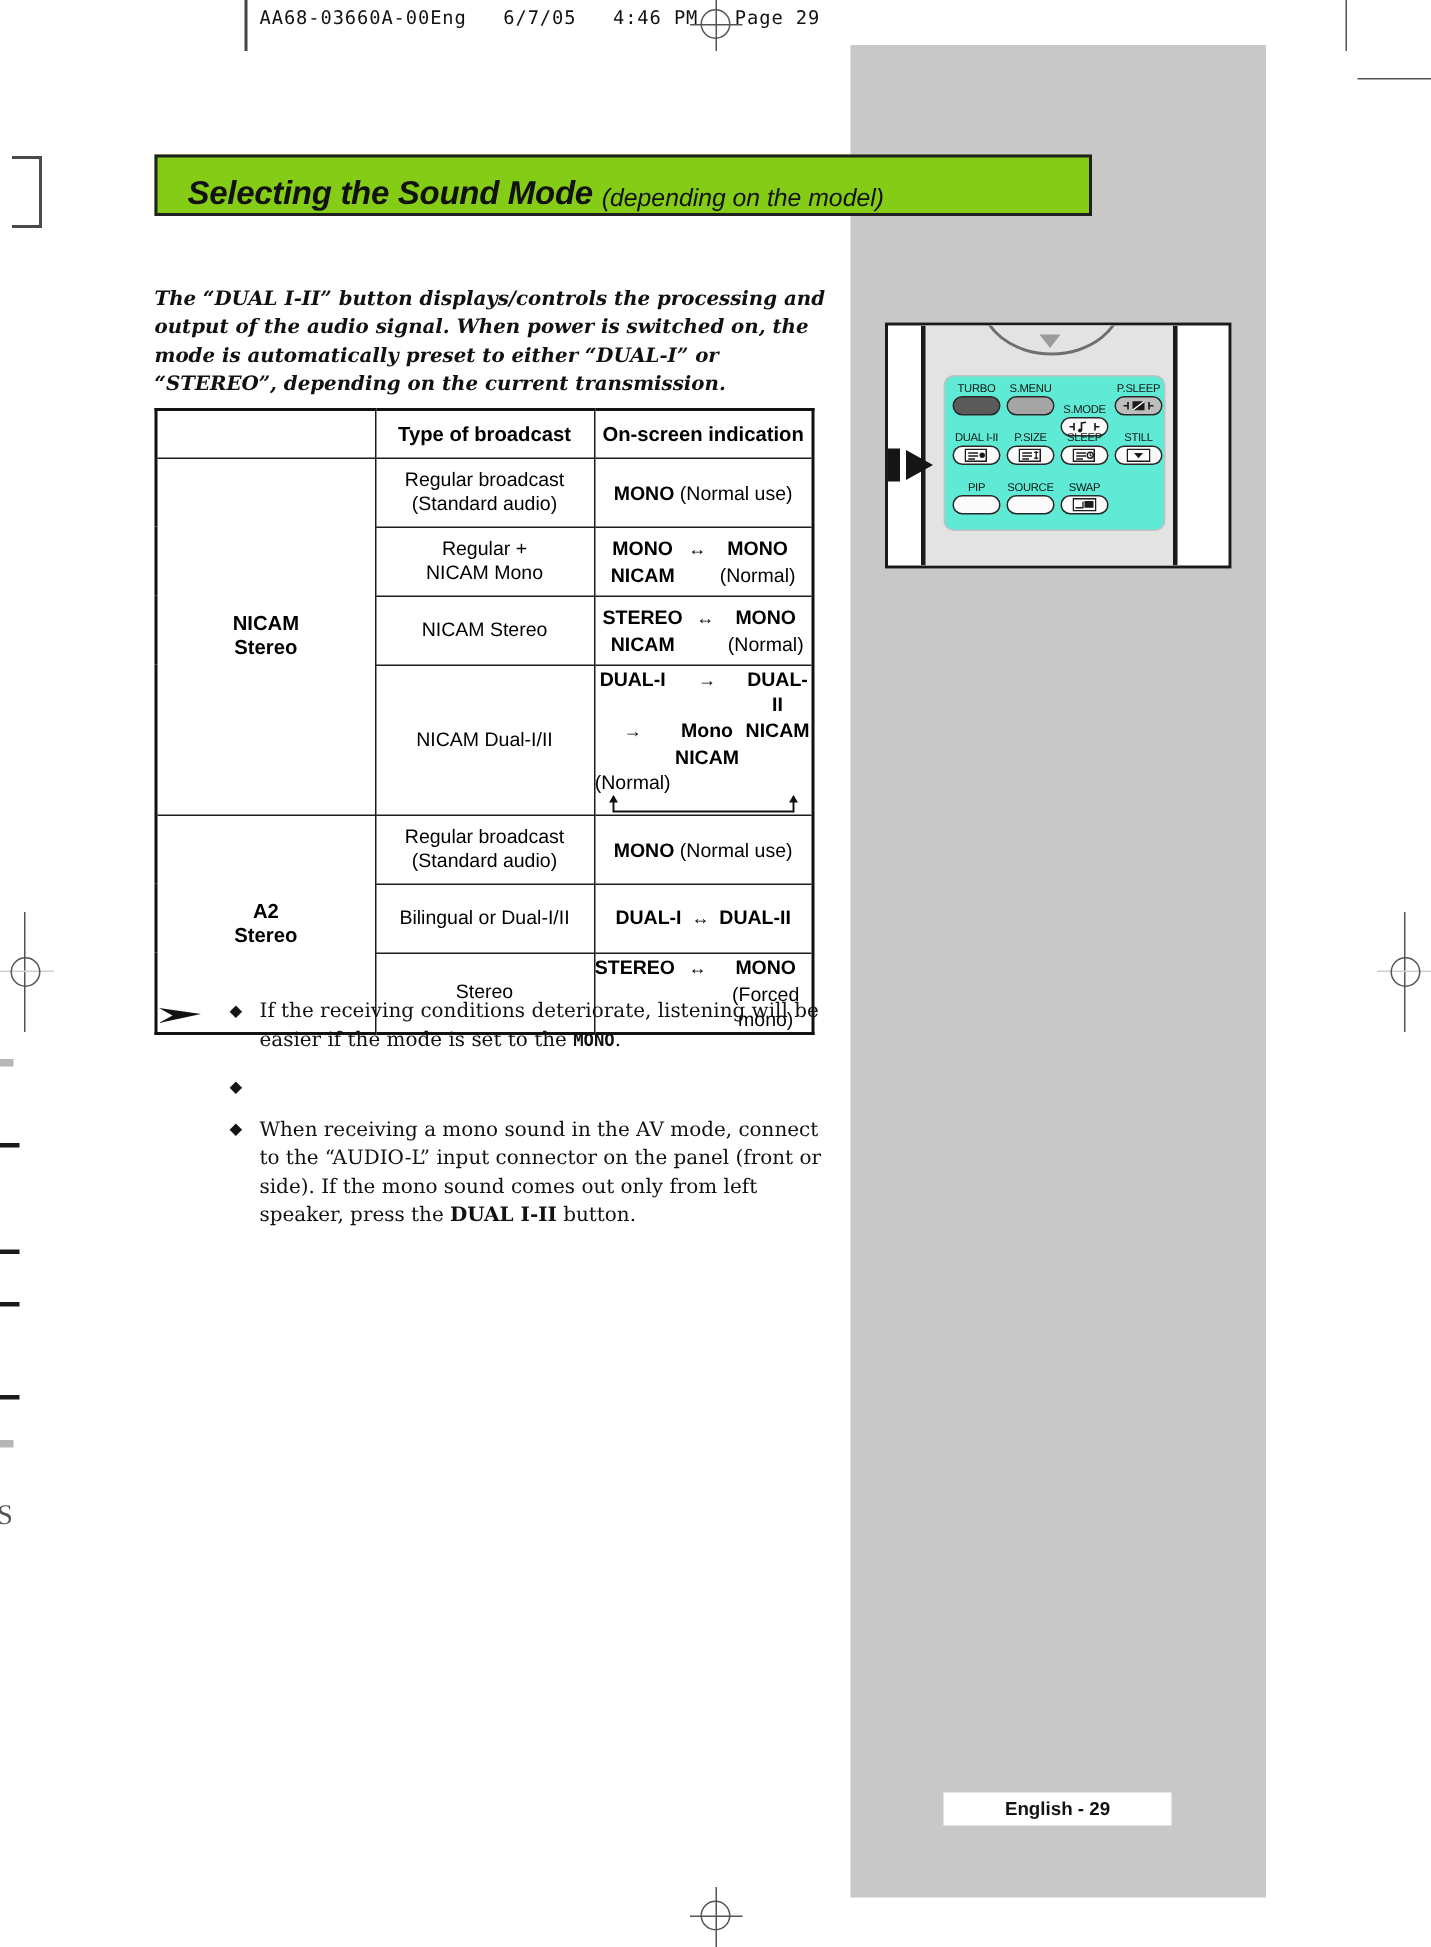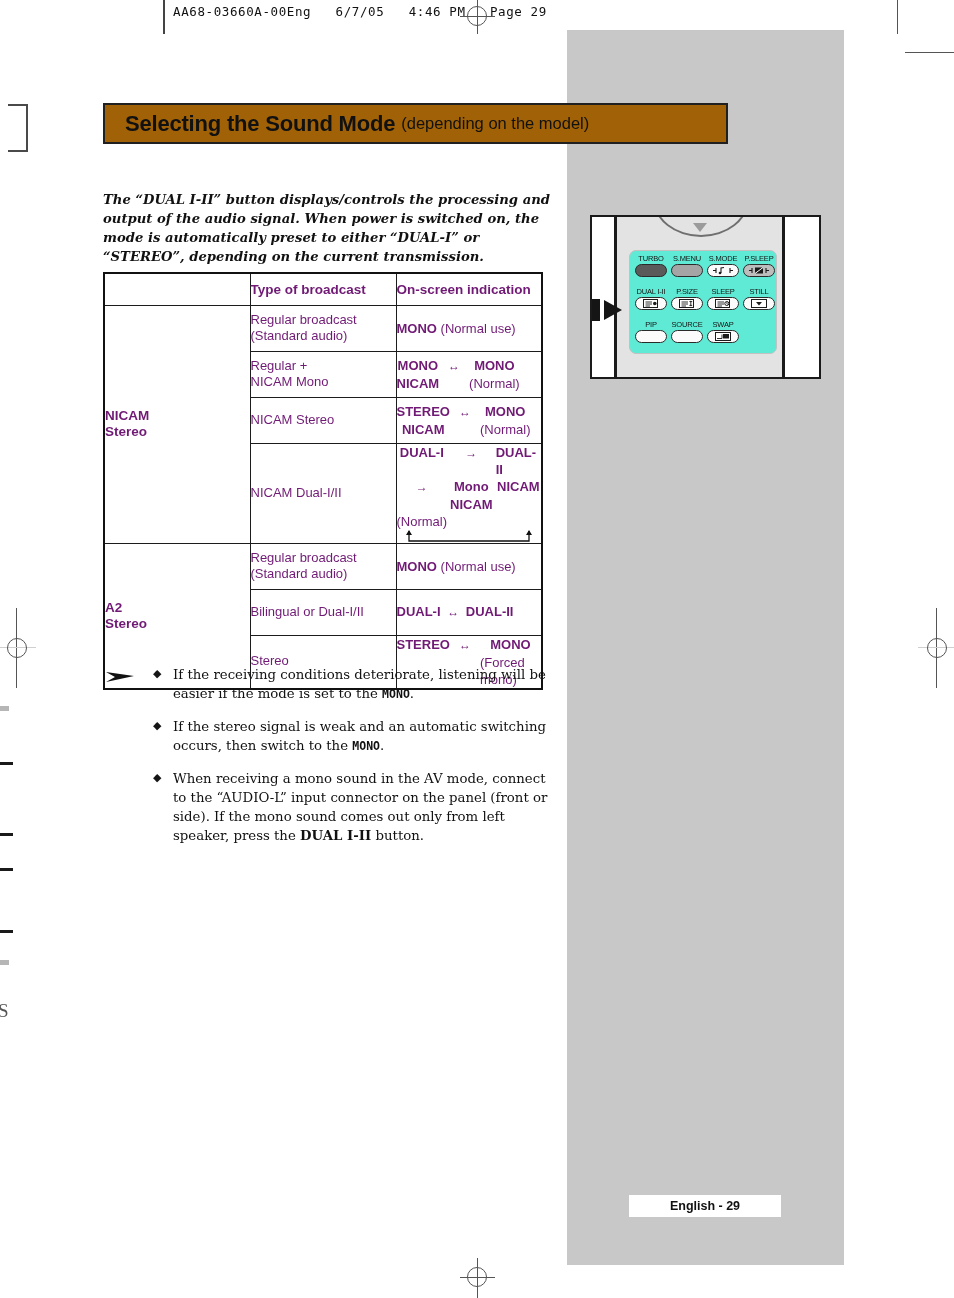--- a/index.html
+++ b/index.html
@@ -63,26 +63,27 @@
     left: 567px; top: 30px;
     width: 277px; height: 1235px;
     background: #c8c8c8;
   }
 
   
   .title-banner {
     position: absolute;
     left: 103px; top: 103px;
     width: 625px; height: 41px;
-    background: #a16207;
+    background: #84cc16;
     border: 2px solid #202020;
     display: flex;
-    align-items: center;
+    align-items: flex-end;
     padding-left: 20px;
     z-index: 5;
+    font-style: italic;
   }
   .title-main {
     font-size: 22px;
     font-weight: bold;
     color: #111;
     letter-spacing: -0.2px;
   }
   .title-sub {
     font-size: 16.5px;
     font-weight: normal;
@@ -108,22 +109,22 @@
     position: absolute;
     left: 103px; top: 272px;
     width: 440px;
     border-collapse: collapse;
     table-layout: fixed;
   }
   .mode-table td, .mode-table th {
     border: 1px solid #1c1c1c;
     padding: 0;
     vertical-align: middle;
-    text-align: left;
-    color: #701a75;
+    text-align: center;
+    color: #000000;
   }
   .mode-table .outer-l { border-left: 2.5px solid #111; }
   .mode-table .outer-r { border-right: 2.5px solid #111; }
   .mode-table .outer-t { border-top: 2.5px solid #111; }
   .mode-table .outer-b { border-bottom: 2.5px solid #111; }
 
   th.col-hd {
     font-size: 13.5px;
     font-weight: bold;
     height: 32px;
@@ -469,21 +470,20 @@
     <path d="M0 3 L28 7 L0 13 L9 8 Z" fill="#111"></path>
   </svg>
 
   <div class="note-row">
     <div class="note-bullet">◆</div>
     <div class="note-text"><span>If the receiving conditions deteriorate, listening will be easier  if the mode is set to the </span><span class="mono-inline">MONO</span><span>.</span></div>
   </div>
 
   <div class="note-row">
     <div class="note-bullet">◆</div>
-    <div class="note-text"><span>If the stereo signal is weak and an automatic switching occurs, then switch to the </span><span class="mono-inline">MONO</span><span>.</span></div>
   </div>
 
   <div class="note-row">
     <div class="note-bullet">◆</div>
     <div class="note-text"><span>When receiving a mono sound in the AV mode, connect to the “AUDIO-L” input connector on the panel (front or side). If the mono sound comes out only from left speaker, press the </span><span class="bold-inline">DUAL I-II</span><span> button.</span></div>
   </div>
 </div>
 
 <div class="remote-box">
   <div class="remote-body">
@@ -493,21 +493,21 @@
     <div class="btn-panel">
 
       <div class="btn-col" style="left:4px; top:3px; width:34px;">
         <div class="btn-label">TURBO</div>
         <div class="btn-key dark"></div>
       </div>
       <div class="btn-col" style="left:40px; top:3px; width:34px;">
         <div class="btn-label">S.MENU</div>
         <div class="btn-key mid"></div>
       </div>
-      <div class="btn-col" style="left:76px; top:3px; width:34px;">
+      <div class="btn-col" style="left:76px; top:17px; width:34px;">
         <div class="btn-label">S.MODE</div>
         <div class="btn-key plain">
           <svg width="22" height="9" viewBox="0 0 22 9">
             <path d="M1 4.5 L4 4.5 M18 4.5 L21 4.5" stroke="#1b1b1b" stroke-width="1.1"></path>
             <path d="M4 2 L4 7 M18 2 L18 7" stroke="#1b1b1b" stroke-width="1.1"></path>
             <path d="M9 7 L9 2 L12 1.5" stroke="#1b1b1b" stroke-width="1.1" fill="none"></path>
             <circle cx="8" cy="7" r="1.3" fill="#1b1b1b"></circle>
           </svg>
         </div>
       </div>

